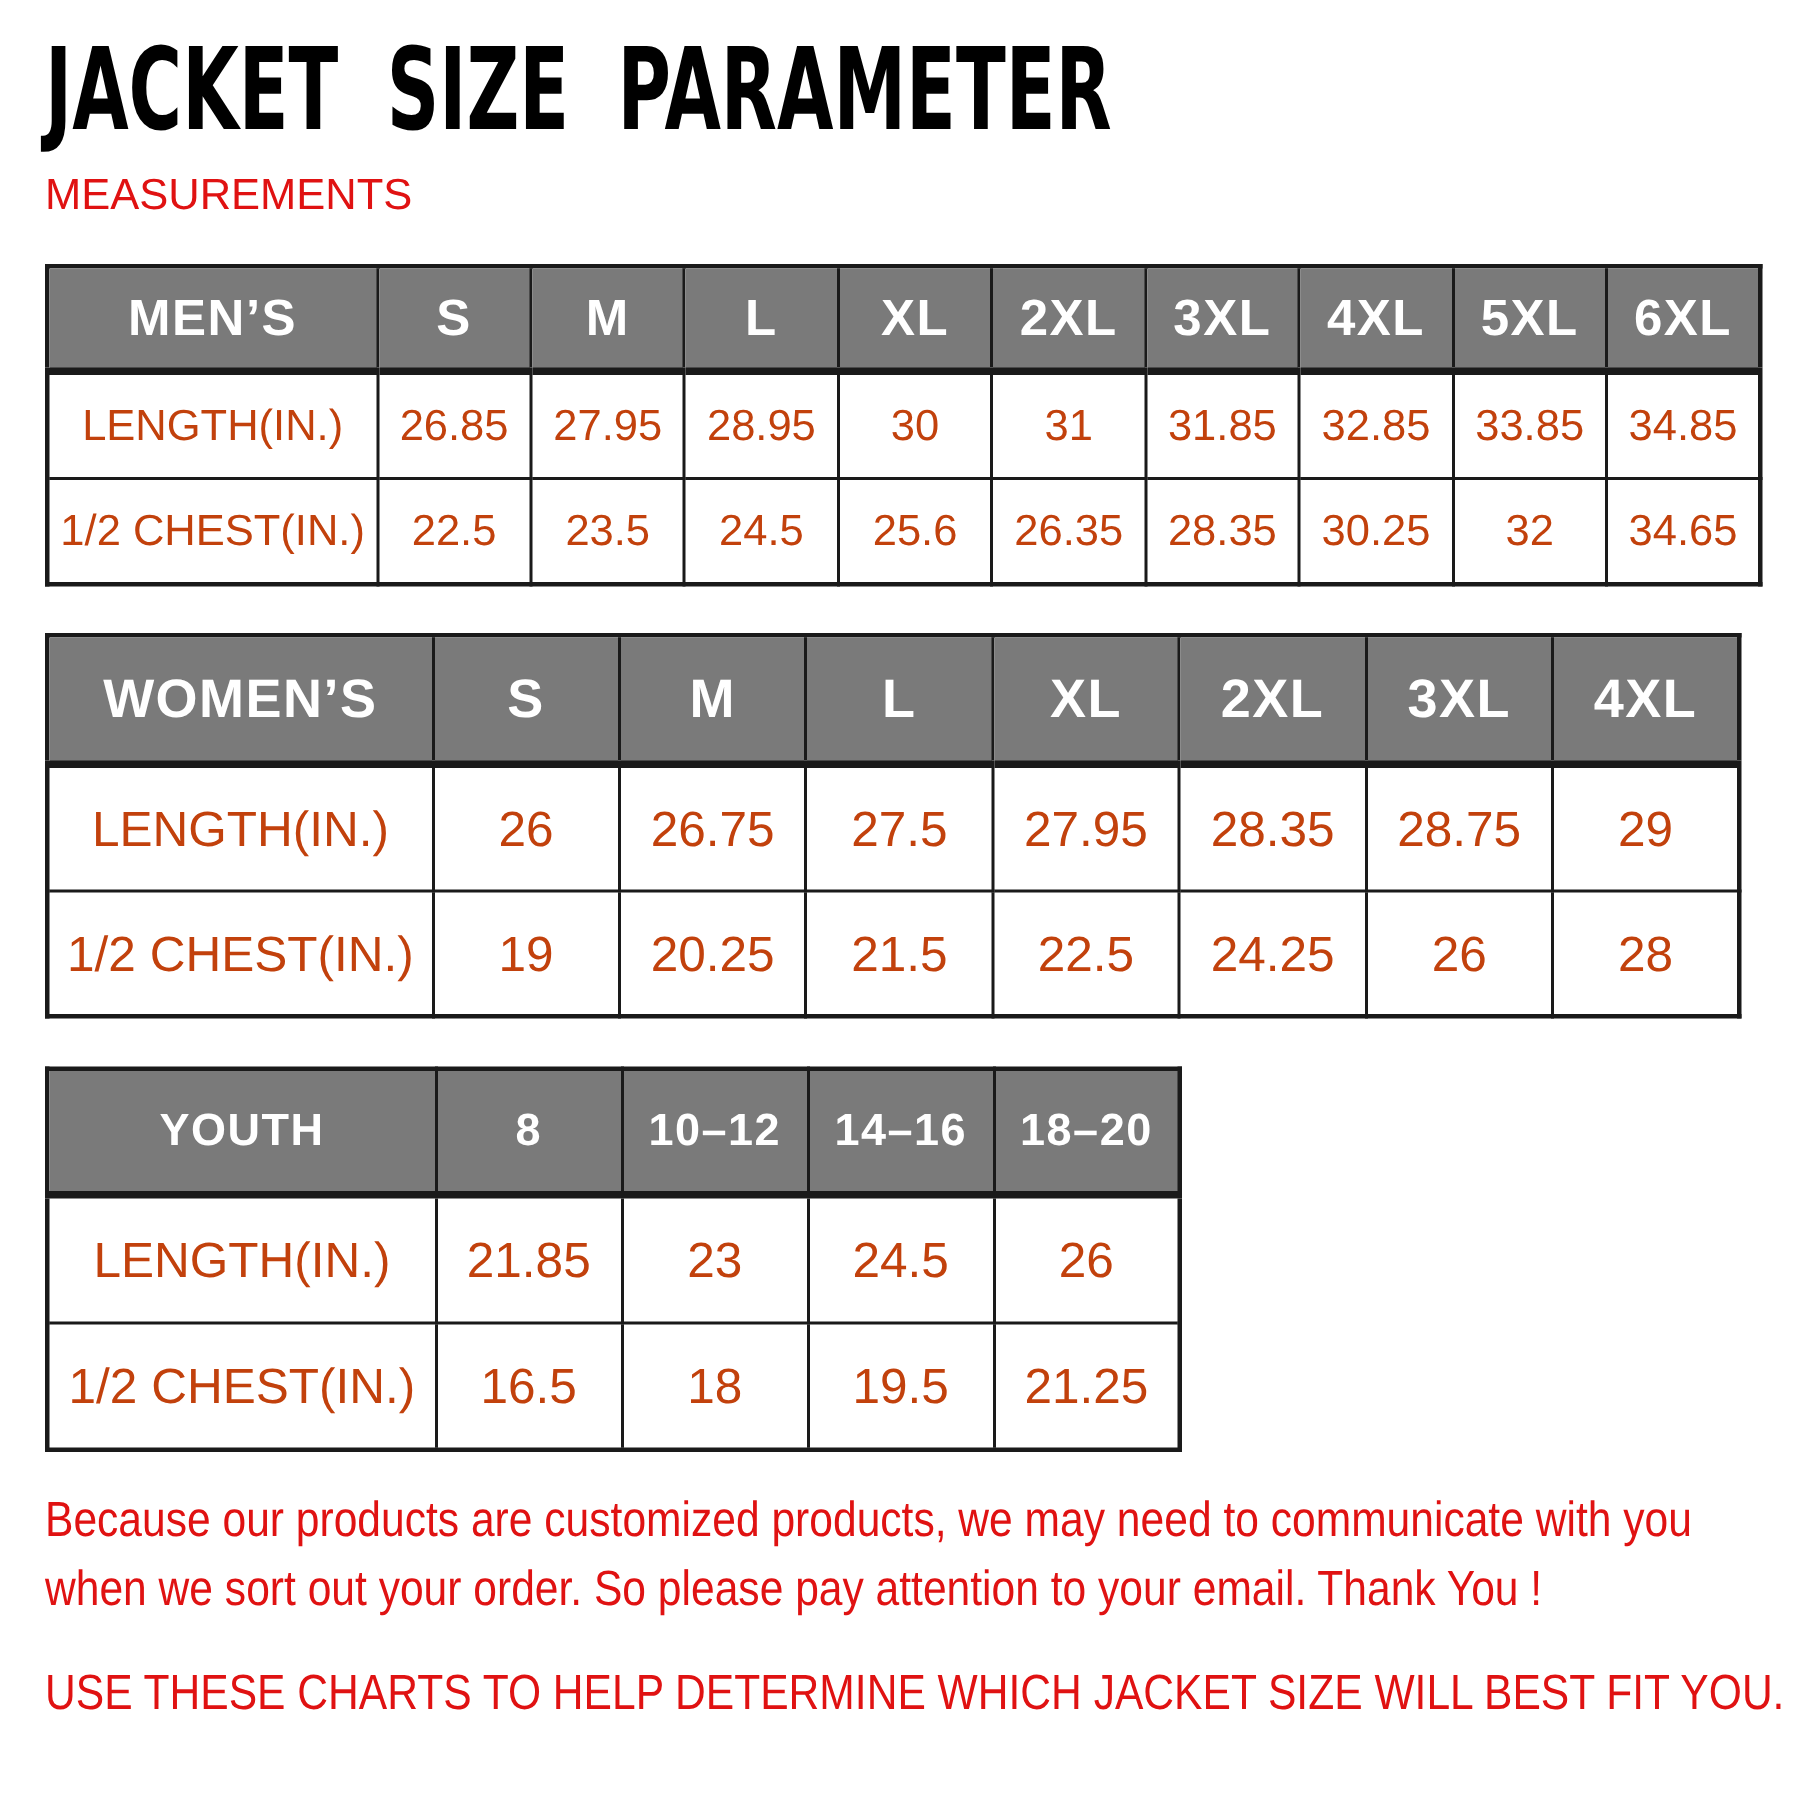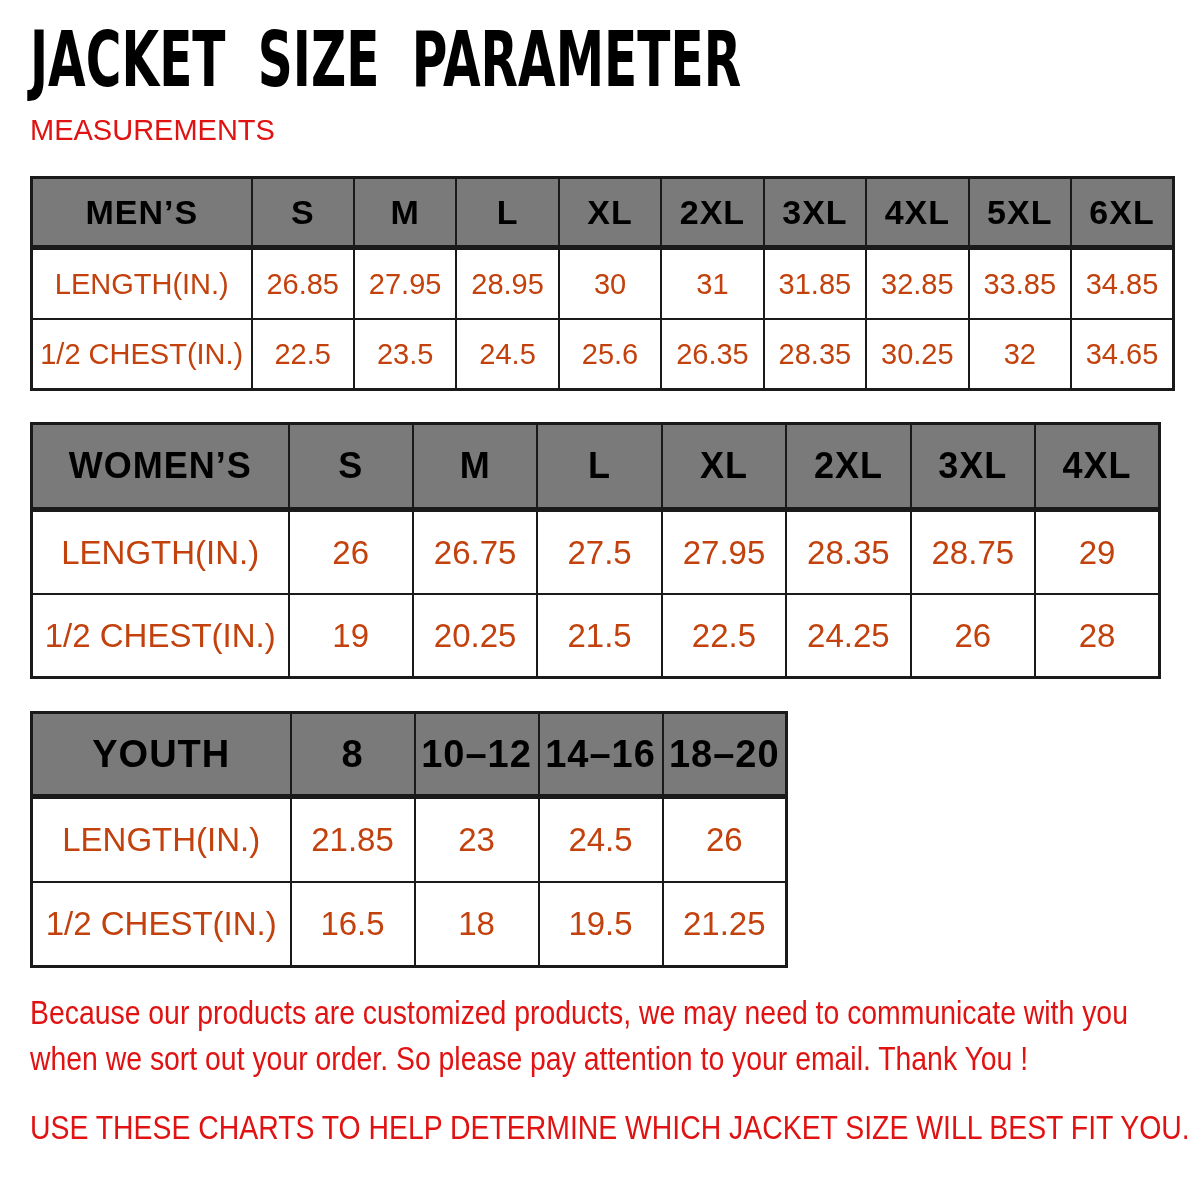--- a/index.html
+++ b/index.html
@@ -46,21 +46,21 @@
   }
   th, td {
     border: 2px solid #1a1a1a;
     text-align: center;
     vertical-align: middle;
     padding: 0;
     overflow: hidden;
   }
   thead th {
     background: #7a7a7a;
-    color: #000000;
+    color: #ffffff;
     font-weight: bold;
     border-bottom: 5px solid #1a1a1a;
     letter-spacing: 1px;
   }
   tbody td {
     background: #ffffff;
     color: #c2410c;
     font-weight: normal;
   }
   
@@ -69,21 +69,21 @@
   .t-mens thead th { height: 66px; font-size: 34px; }
   .t-mens tbody td { height: 68px; font-size: 29px; }
   
   .t-womens { width: 1131px; margin-top: 31px; }
   .t-womens col.c-first { width: 257px; }
   .t-womens thead th { height: 82px; font-size: 36px; }
   .t-womens tbody td { height: 81px; font-size: 33px; }
   
   .t-youth { width: 758px; margin-top: 32px; }
   .t-youth col.c-first { width: 259px; }
-  .t-youth thead th { height: 80px; font-size: 38px; }
+  .t-youth thead th { height: 80px; font-size: 30px; }
   .t-youth tbody td { height: 82px; font-size: 33px; }
   
   .footer-para {
     margin-top: 22px;
     color: #e01212;
     font-size: 33px;
     line-height: 46px;
   }
   .footer-para .line,
   .footer-caption .line {

